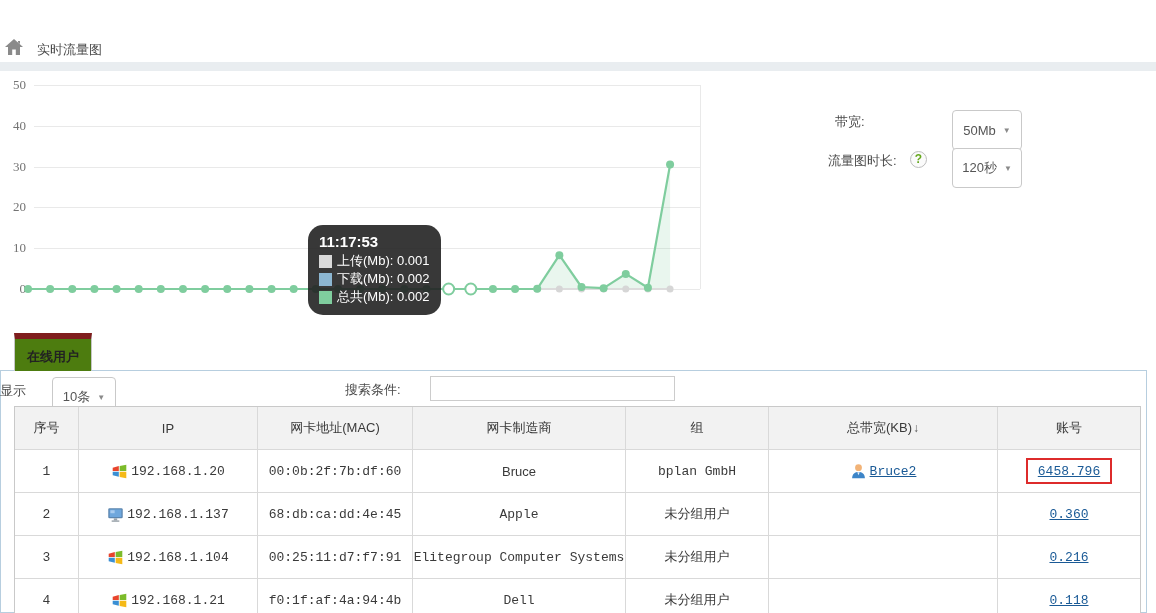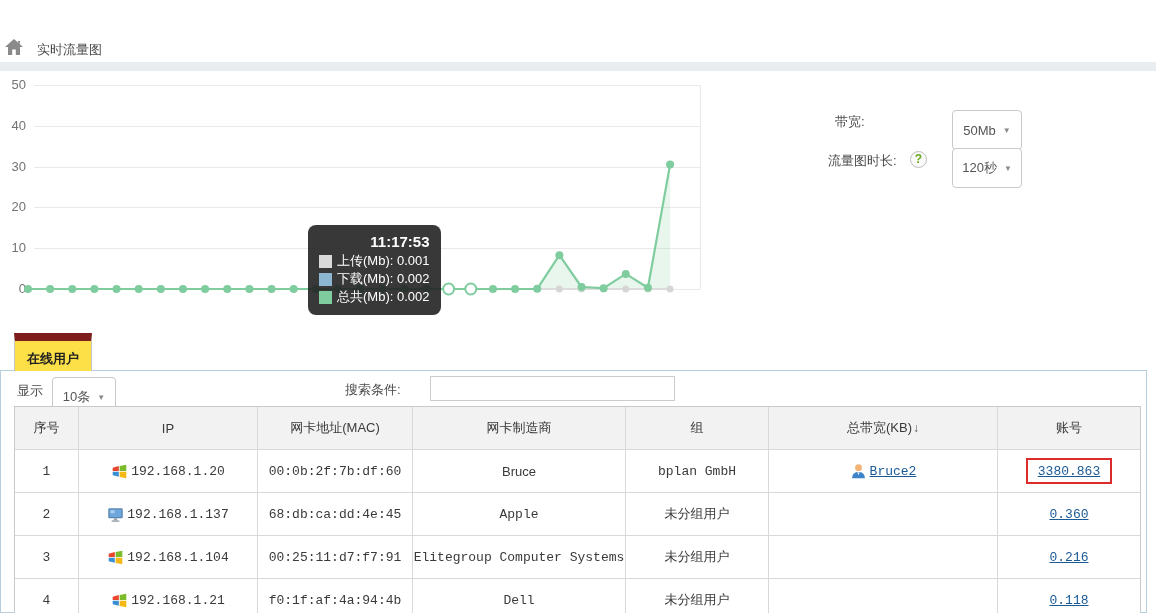--- a/index.html
+++ b/index.html
@@ -5,43 +5,43 @@
   * { margin:0; padding:0; box-sizing:border-box; }
   html,body { width:1156px; height:613px; overflow:hidden; background:#fff;
               font-family:"Liberation Sans", sans-serif; position:relative; }
   .abs { position:absolute; }
 
   
   .page-title { font-size:13px; color:#4a4a4a; }
   .band { background:#e9edf0; }
 
   
-  .ytick { width:26px; text-align:right; font-size:13px; color:#737373; line-height:16px; }
+  .ytick { width:26px; text-align:right; font-size:13px; color:#737373; line-height:16px;font-family:Liberation Serif, serif; }
   .gridline { height:1px; background:#e9e9e9; }
   .vline { width:1px; background:#e9e9e9; }
 
   
-  .tooltip { background:rgba(34,34,34,0.90); border-radius:8px; padding:7px 11px 9px 11px;
-             color:#fff; white-space:nowrap; z-index:30;text-align:right; }
+  .tooltip { background:rgba(34,34,34,0.90); border-radius:15px; padding:7px 11px 9px 11px;
+             color:#fff; white-space:nowrap; z-index:30; }
   .tooltip-title { font-size:15px; font-weight:bold; line-height:20px; }
   .tooltip-row { display:flex; align-items:center; font-size:13px; }
   .swatch { width:13px; height:13px; margin-right:5px; display:inline-block; }
 
   
   .ctl-label { font-size:13px; color:#4a4a4a; }
   .selectbox { width:70px; height:40px; border:1px solid #c9c9c9; border-radius:4px; background:#fff;
                font-size:13px; color:#555; display:flex; align-items:center; justify-content:center;
                gap:7px; cursor:pointer; }
   .caret { font-size:8px; color:#8a8a8a; }
   .help { width:17px; height:17px; border:1px solid #bdbdbd; border-radius:50%; background:#fbfbfb;
           color:#66a81e; font-size:12px; font-weight:bold; text-align:center; line-height:15px; }
 
   
-  .tab { width:78px; height:38px; background:#fde047; border:1px solid #c6c6c6; border-bottom:none;
-         border-top:8px solid #7f1d1d; z-index:10; text-align:center; font-size:13px; font-weight:bold;
+  .tab { width:78px; height:38px; background:#4d7c0f; border:1px solid #c6c6c6; border-bottom:none;
+         border-top:6px solid #7f1d1d; z-index:10; text-align:center; font-size:13px; font-weight:bold;
          color:#222; padding-top:9px; cursor:pointer; }
   .panel { border:1px solid #b7cedf; background:#fff; }
 
   .searchinput { width:245px; height:25px; border:1px solid #ccc; font-size:13px; padding:0 6px;
                  font-family:"Liberation Sans",sans-serif; }
 
   
   .dtable { border:1px solid #c9c9c9; background:#fff; }
   .trow { display:grid; grid-template-columns:64px 179px 155px 213px 143px 229px 142px; }
   .thead { background:#f2f2f2; height:42px; }
@@ -152,21 +152,21 @@
 <div class="abs ctl-label" style="left:828px;top:152px;">流量图时长:</div>
 <div class="abs help" style="left:910px;top:151px;">?</div>
 <div class="abs selectbox" style="left:952px;top:148px;">
   <span>120秒</span>
   <span class="caret">▼</span>
 </div>
 
 <div class="abs tab" style="left:14px;top:333px;">在线用户</div>
 <div class="abs panel" style="left:0;top:370px;width:1147px;height:243px;"></div>
 
-<div class="abs ctl-label" style="left:17px;top:382px;z-index:11;">显示</div>
+<div class="abs ctl-label" style="left:0;top:382px;z-index:11;">显示</div>
 <div class="abs selectbox" style="left:52px;top:377px;width:64px;z-index:11;">
   <span>10条</span>
   <span class="caret">▼</span>
 </div>
 <div class="abs ctl-label" style="left:345px;top:381px;z-index:11;">搜索条件:</div>
 <input class="abs searchinput" style="left: 430px; top: 376px; z-index: 11;" value="">
 
 <div class="abs dtable" style="left:14px;top:406px;width:1127px;z-index:11;">
   <div class="trow thead" id="thead-row">
       <div class="td">序号</div>
@@ -198,21 +198,21 @@
           <span class="cell-icon">
             <svg width="17" height="17" viewBox="0 0 20 20">
     <circle cx="10" cy="5.5" r="4" fill="#f2b377"></circle>
     <path d="M2.5 18 C2.5 12.5 6 10.5 10 10.5 C14 10.5 17.5 12.5 17.5 18 Z" fill="#3d85c8"></path>
     <path d="M8.5 10.8 h3 l-1.5 3.5 Z" fill="#e8eef4"></path>
             </svg>
           </span>
           <a class="blue-link mono">Bruce2</a>
         </div>
         <div class="td">
-          <span class="red-box"><a class="blue-link mono">3380.863</a></span>
+          <span class="red-box"><a class="blue-link mono">6458.796</a></span>
         </div>
       </div>
       <div class="trow tbody-row">
         <div class="td mono">2</div>
         <div class="td mono">
           <span class="cell-icon">
             <svg width="17" height="17" viewBox="0 0 20 20">
     <rect x="1.5" y="2.5" width="17" height="12" rx="1.5" fill="#5a84ad"></rect>
     <rect x="3" y="4" width="14" height="9" fill="#6ea7dd"></rect>
     <rect x="4" y="5" width="5" height="3.5" fill="#a9ccf0"></rect>

